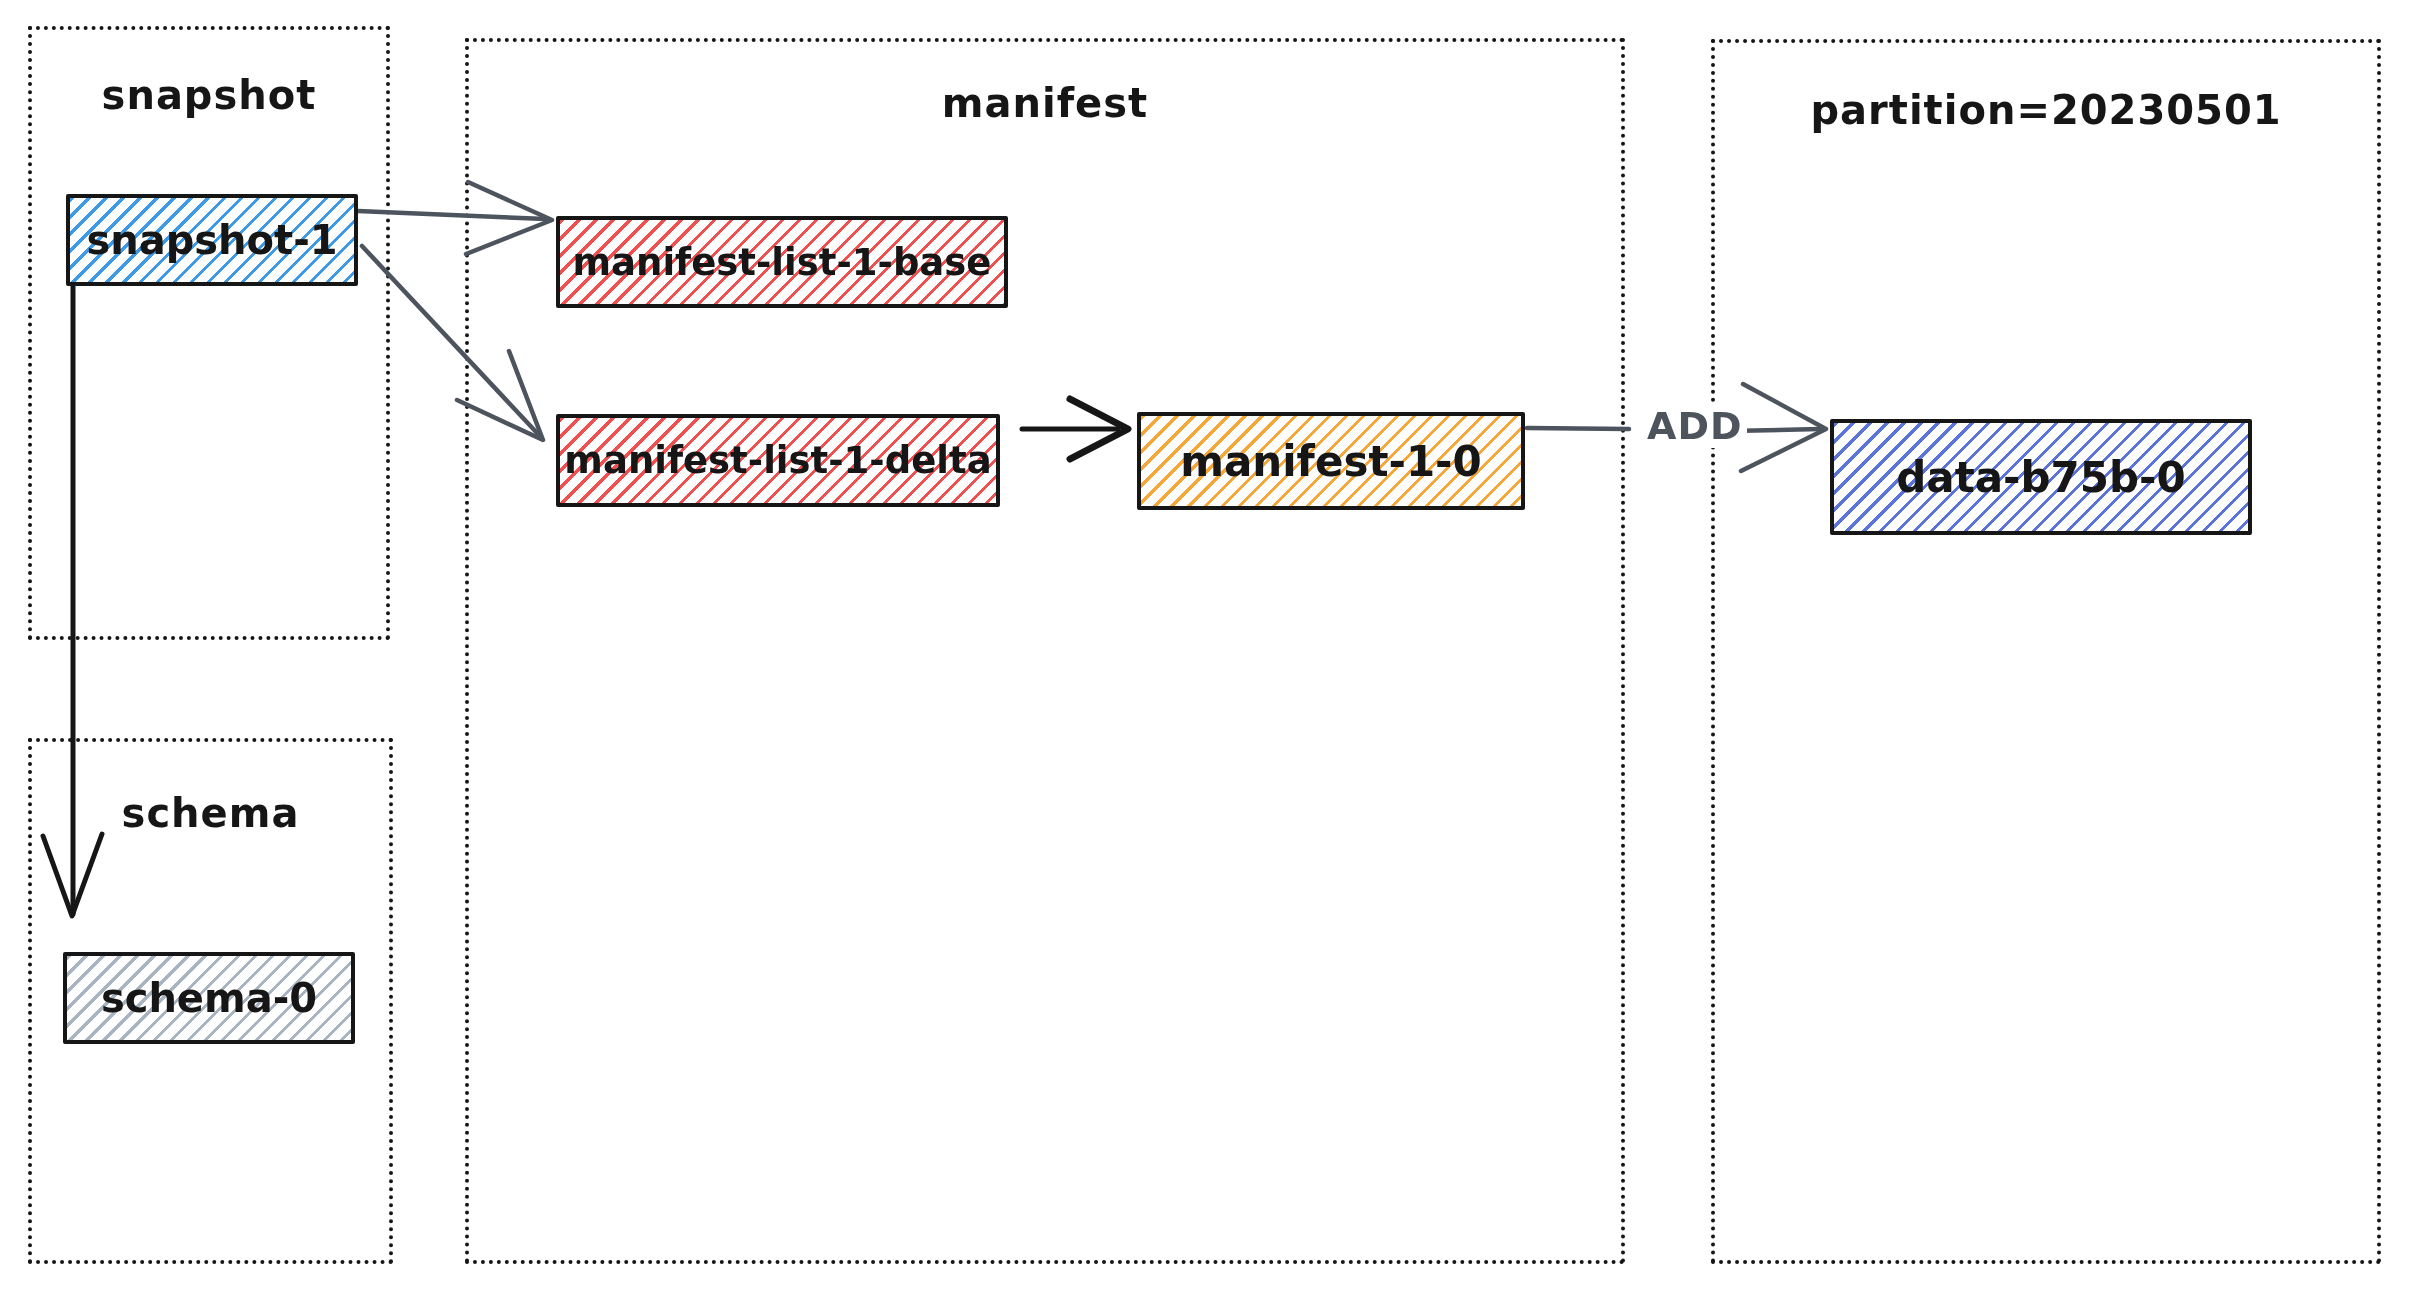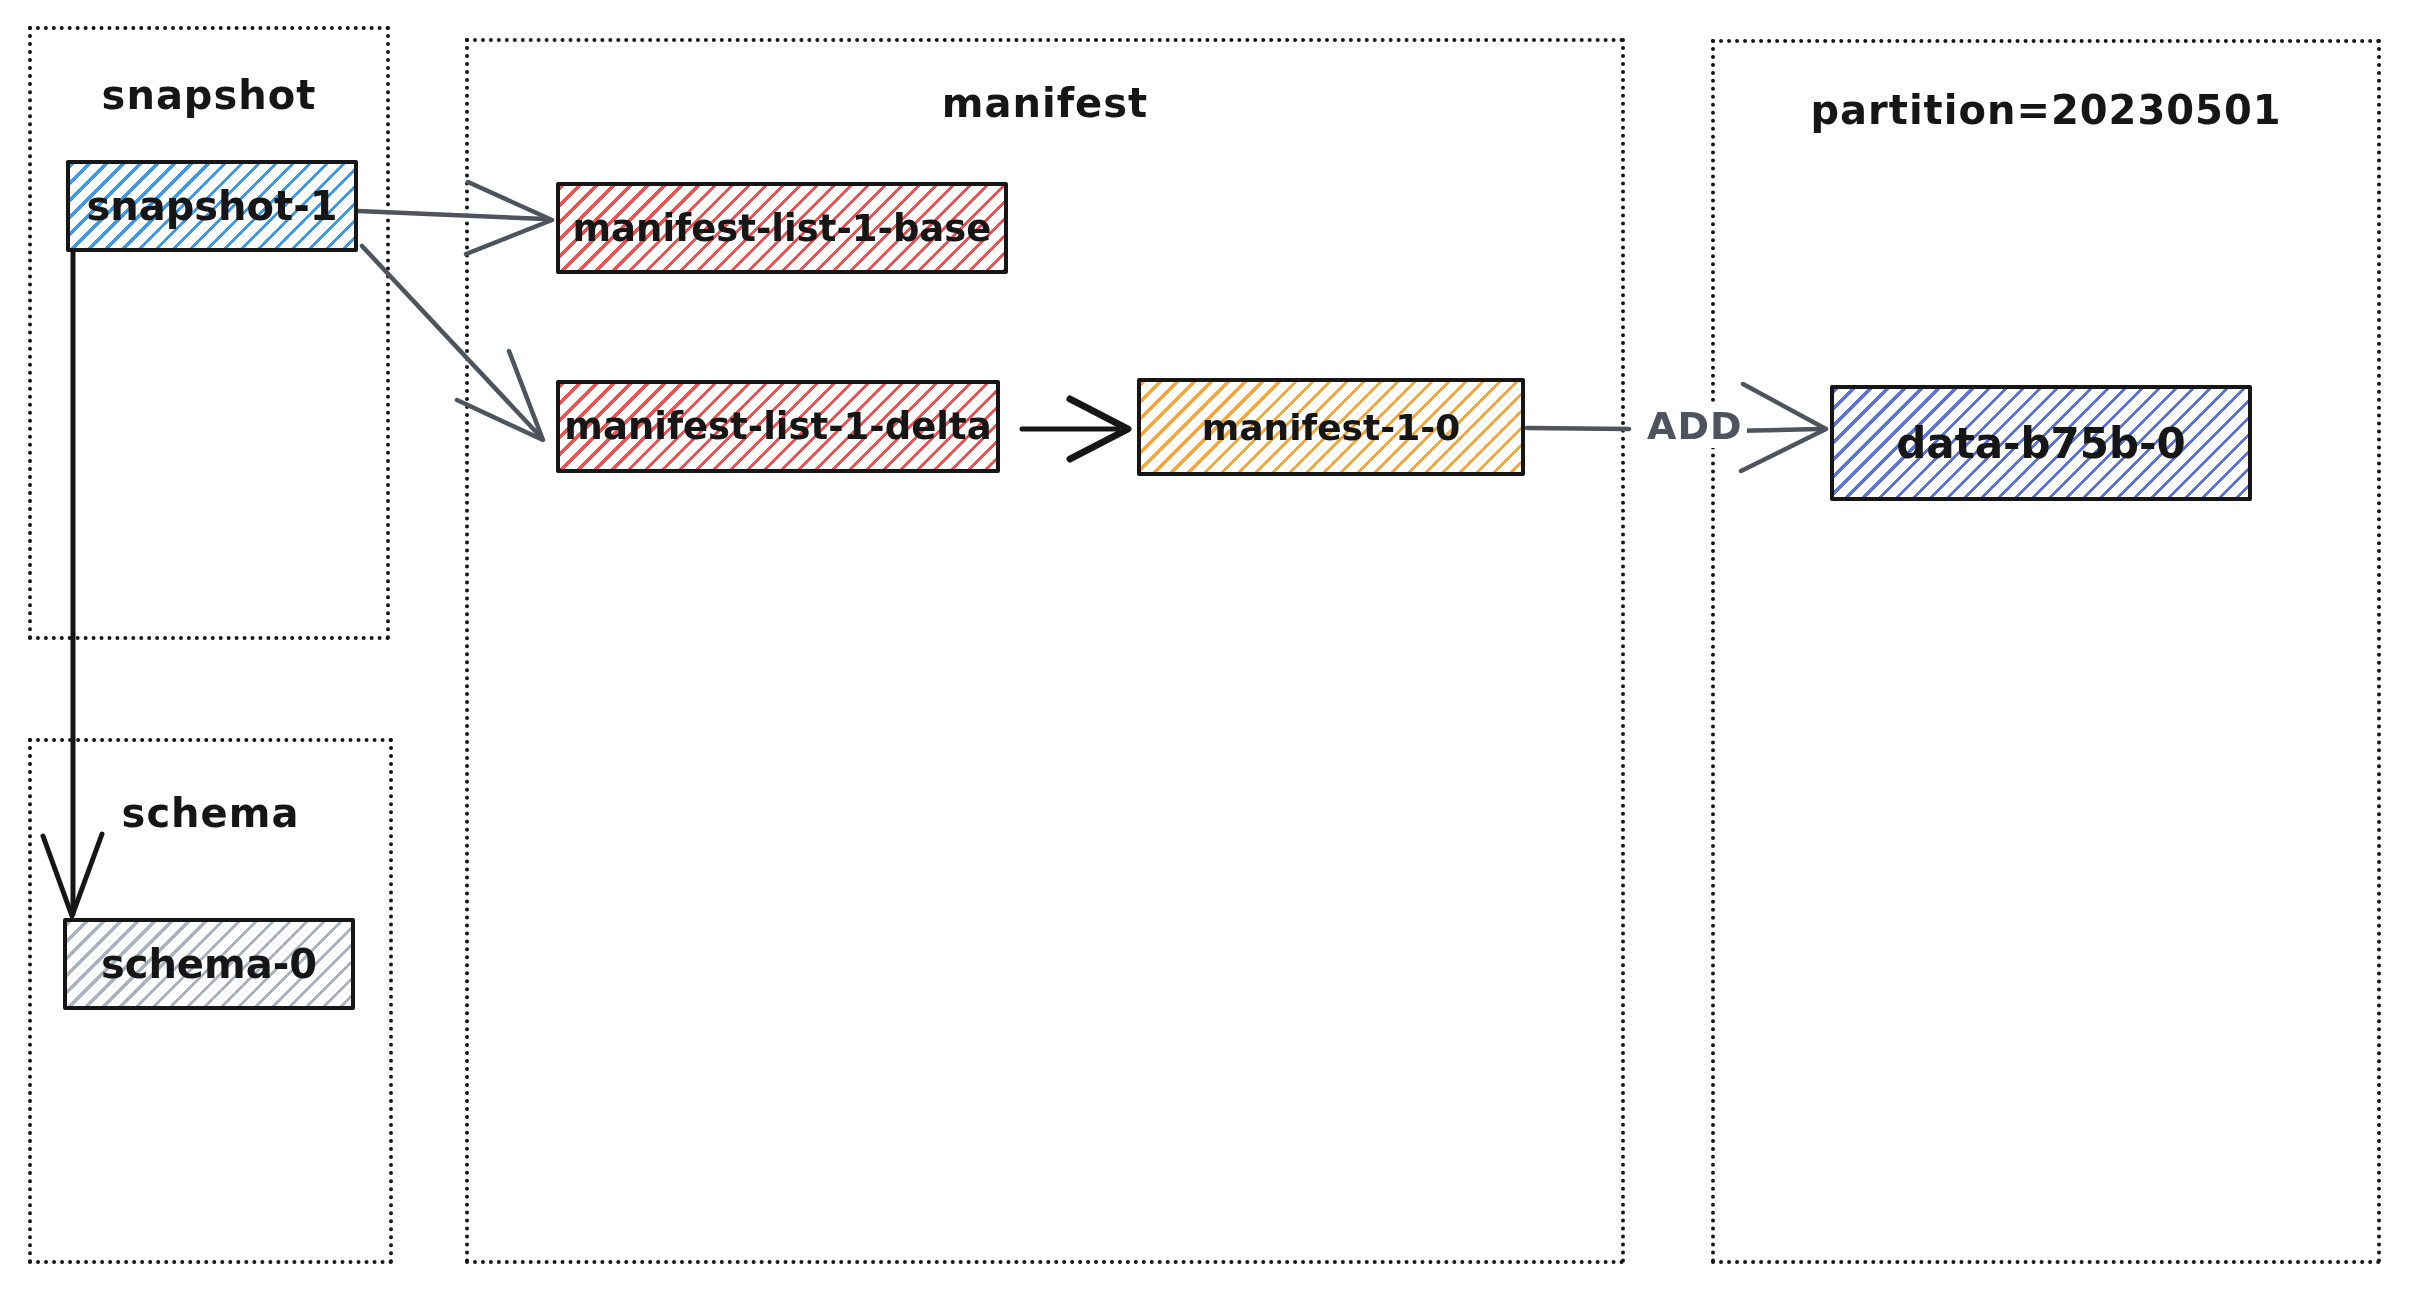--- a/index.html
+++ b/index.html
@@ -38,20 +38,21 @@
   .node{
     position:absolute;
     border:4px solid var(--ink);
     box-sizing:border-box;
     display:flex;align-items:center;justify-content:center;
     font-weight:600;
     color:var(--ink);
     background-color:#ffffff;
     white-space:nowrap;
     border-radius:2px;
+    margin-top:34px;
   }
   .add-label{
     position:absolute;
     font-size:38px;font-weight:700;
     color:var(--arrow-gray);
     letter-spacing:1px;
     background:#ffffff;
     padding:0 4px;
   }
   .edge{stroke-linecap:round;stroke-linejoin:round;fill:none;}
@@ -109,21 +110,21 @@
   </div>
 
   <div class="node" style="left: 556px; top: 182px; width: 452px; height: 92px; font-size: 37px; background-image: repeating-linear-gradient(135deg, rgb(240, 80, 79) 0px, rgb(240, 80, 79) 3px, transparent 3px, transparent 12px);">
     <span>manifest-list-1-base</span>
   </div>
 
   <div class="node" style="left: 556px; top: 380px; width: 444px; height: 93px; font-size: 37px; background-image: repeating-linear-gradient(135deg, rgb(240, 80, 79) 0px, rgb(240, 80, 79) 3px, transparent 3px, transparent 12px);">
     <span>manifest-list-1-delta</span>
   </div>
 
-  <div class="node" style="left: 1137px; top: 378px; width: 388px; height: 98px; font-size: 36px; background-image: repeating-linear-gradient(135deg, rgb(245, 167, 58) 0px, rgb(245, 167, 58) 3px, transparent 3px, transparent 12px);">
+  <div class="node" style="left: 1137px; top: 378px; width: 388px; height: 98px; font-size: 42px; background-image: repeating-linear-gradient(135deg, rgb(245, 167, 58) 0px, rgb(245, 167, 58) 3px, transparent 3px, transparent 12px);">
     <span>manifest-1-0</span>
   </div>
 
   <div class="node" style="left: 1830px; top: 385px; width: 422px; height: 116px; font-size: 42px; background-image: repeating-linear-gradient(135deg, rgb(91, 116, 221) 0px, rgb(91, 116, 221) 3px, transparent 3px, transparent 12px);">
     <span>data-b75b-0</span>
   </div>
 
   <div class="add-label" style="left:1643px;top:404px;">ADD</div>
 
 </div>

